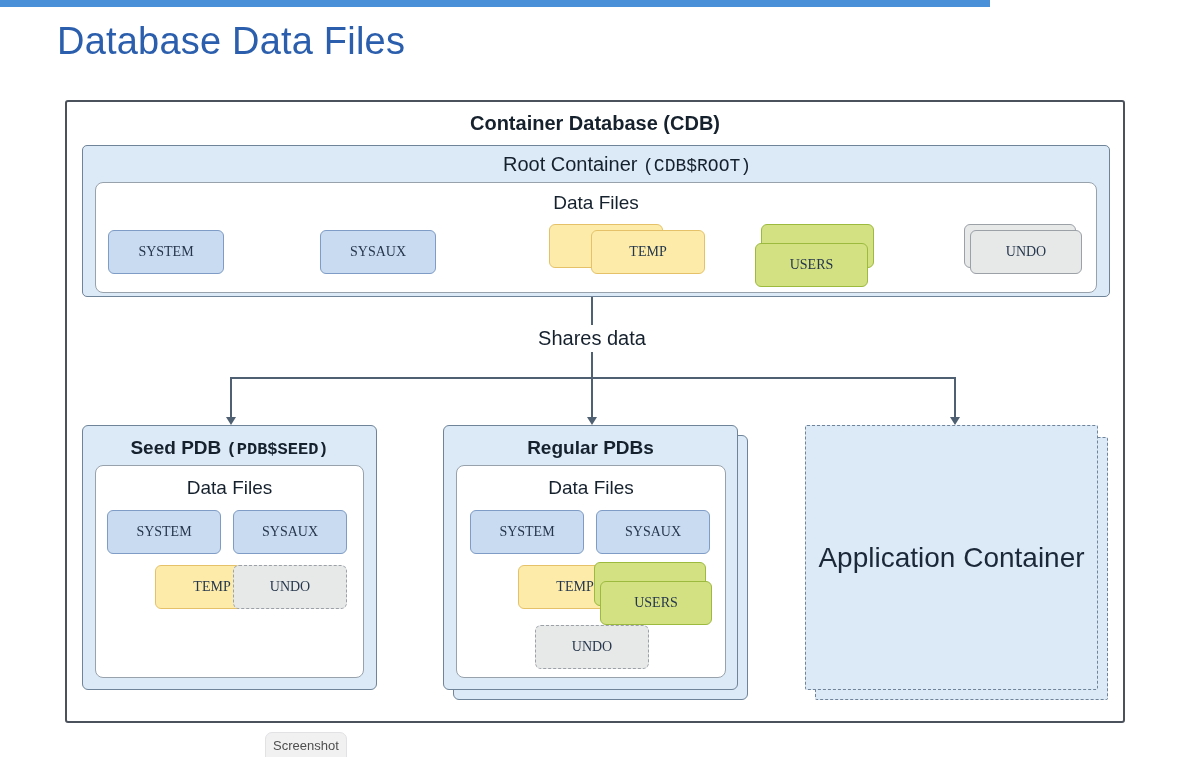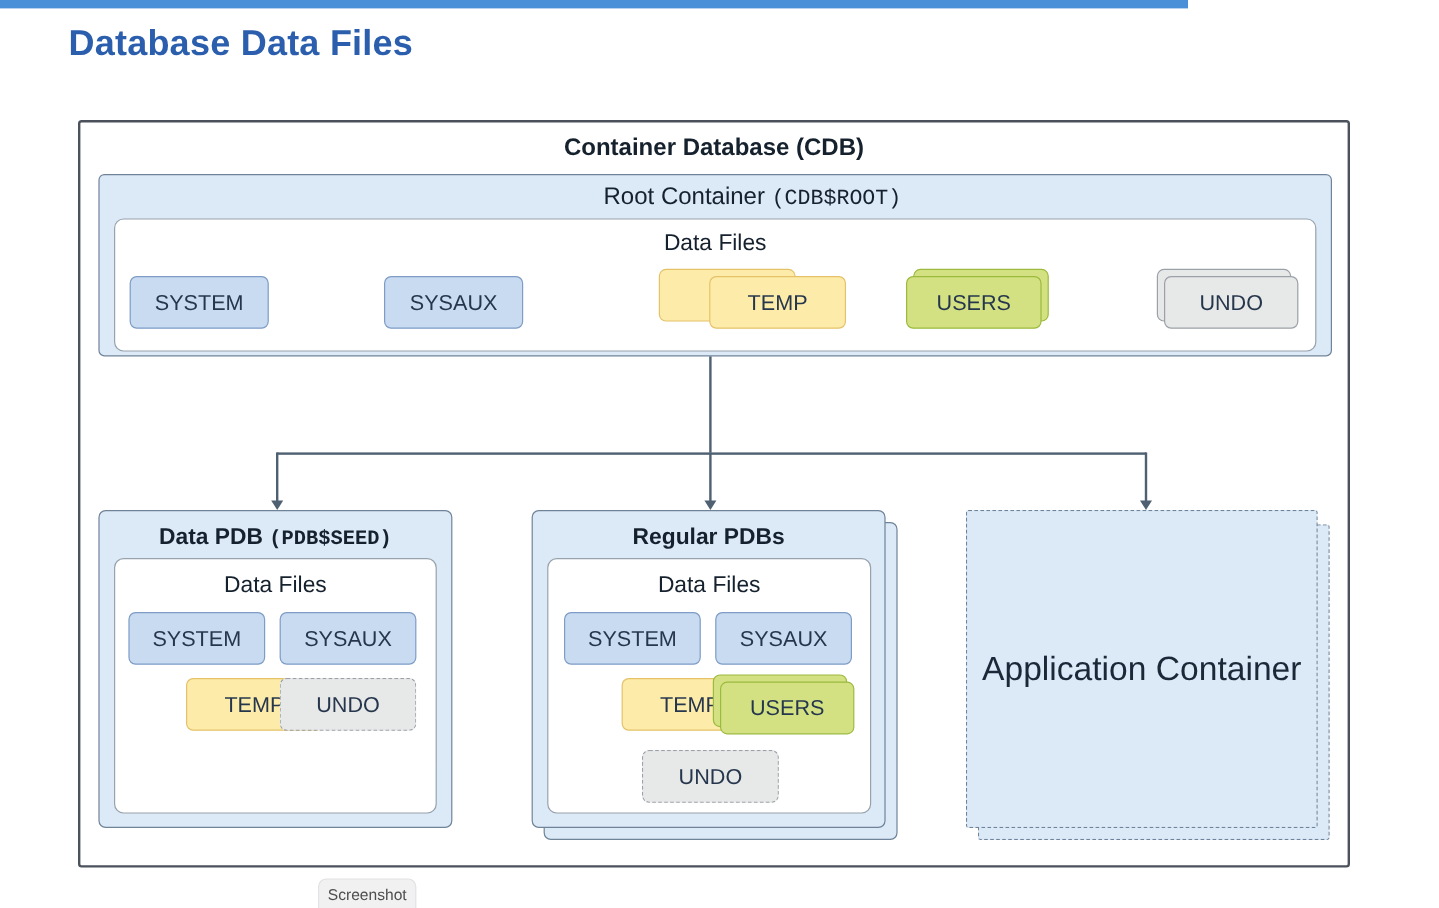--- a/index.html
+++ b/index.html
@@ -8,41 +8,41 @@
     --chip-text:#26374d; --chip-blue-fill:#c9dbf1; --chip-blue-border:#7e9cc5;
     --chip-yellow-fill:#fdeca9; --chip-yellow-border:#e5c26a; --chip-green-fill:#d3e183;
     --chip-green-border:#9cba3e; --chip-gray-fill:#e7e8e8; --chip-gray-border:#9ba1a7;
     --tooltip-bg:#f1f1f2; --tooltip-text:#4e4e4e;
   }
   *{margin:0;padding:0;box-sizing:border-box;}
   body{background:#fff;font-family:"Liberation Sans",sans-serif;}
   .screen{position:relative;width:1199px;height:757px;background:#fff;overflow:hidden;}
   .abs{position:absolute;}
   .top-bar{left:0;top:0;width:990px;height:7px;background:var(--top-bar);}
-  .page-title{left:57px;top:20px;font-size:30px;font-weight:700;color:var(--heading-blue);letter-spacing:.2px;}
+  .page-title{left:57px;top:20px;font-size:38px;font-weight:400;color:var(--heading-blue);letter-spacing:.2px;}
 
   .cdb-box{left:65px;top:100px;width:1060px;height:623px;background:#fff;border:2px solid var(--outer-border);border-radius:3px;}
   .cdb-title{left:65px;top:112px;width:1060px;text-align:center;font-size:20px;font-weight:700;color:var(--text-dark);}
 
   .panel{background:var(--panel-fill);border:1.5px solid var(--panel-border);border-radius:5px;}
   .ghost-panel{background:var(--panel-fill);border:1.5px solid var(--panel-border);border-radius:5px;}
   .white-box{background:#fff;border:1.5px solid var(--white-box-border);border-radius:8px;}
 
   .root-panel{left:82px;top:145px;width:1028px;height:152px;}
   .root-title{left:82px;top:153px;width:1090px;text-align:center;font-size:20px;color:var(--text-dark);}
   .root-white{left:95px;top:182px;width:1002px;height:111px;}
   .root-section{left:95px;top:192px;width:1002px;text-align:center;font-size:19px;color:var(--text-dark);}
 
   .mono{font-family:"Liberation Mono",monospace;font-size:18px;}
   .chip{display:flex;align-items:center;justify-content:center;border-radius:6px;
-        font-family:Liberation Sans, sans-serif;font-size:18px;color:var(--chip-text);
+        font-family:Liberation Serif, serif;font-size:14px;color:var(--chip-text);
         height:44px;border:1.5px solid;}
   .chip.blue{background:var(--chip-blue-fill);border-color:var(--chip-blue-border);}
   .chip.yellow{background:var(--chip-yellow-fill);border-color:var(--chip-yellow-border);margin-left:48px;}
-  .chip.green{background:var(--chip-green-fill);border-color:var(--chip-green-border);}
+  .chip.green{background:var(--chip-green-fill);border-color:var(--chip-green-border);margin-top:13px;}
   .chip.gray{background:var(--chip-gray-fill);border-color:var(--chip-gray-border);}
   .chip.dashed{border-style:dashed;}
   .ghost{border-radius:6px;height:44px;border:1.5px solid;}
   .ghost.yellow{background:var(--chip-yellow-fill);border-color:var(--chip-yellow-border);}
   .ghost.green{background:var(--chip-green-fill);border-color:var(--chip-green-border);}
   .ghost.gray{background:var(--chip-gray-fill);border-color:var(--chip-gray-border);}
 
   .line{background:var(--line);}
   .shares-label{left:512px;top:325px;width:160px;text-align:center;font-size:20px;color:var(--text-dark);background:#fff;padding:2px 0;}
   .arrow-down{width:0;height:0;border-left:5px solid transparent;border-right:5px solid transparent;border-top:8px solid var(--line);}
@@ -95,24 +95,25 @@
   <div class="abs chip gray" style="left:970px;top:230px;width:112px;">UNDO</div>
 
   <div class="abs line" style="left:591px;top:297px;width:1.5px;height:80px;"></div>
   <div class="abs line" style="left:231px;top:377px;width:724px;height:1.5px;"></div>
   <div class="abs line" style="left:230px;top:377px;width:1.5px;height:41px;"></div>
   <div class="abs line" style="left:591px;top:377px;width:1.5px;height:41px;"></div>
   <div class="abs line" style="left:954px;top:377px;width:1.5px;height:41px;"></div>
   <div class="abs arrow-down" style="left:226px;top:417px;"></div>
   <div class="abs arrow-down" style="left:587px;top:417px;"></div>
   <div class="abs arrow-down" style="left:950px;top:417px;"></div>
+  <div class="abs shares-label">Shares data</div>
 
   <div class="abs panel" style="left:82px;top:425px;width:295px;height:265px;border-radius:6px;"></div>
   <div class="abs pdb-title" style="left:82px;top:437px;width:295px;">
-    <span>Data PDB</span>
+    <span>Seed PDB</span>
     <span class="mono-sm">(PDB$SEED)</span>
   </div>
   <div class="abs white-box" style="left:95px;top:465px;width:269px;height:213px;"></div>
   <div class="abs pdb-section" style="left:95px;top:477px;width:269px;">Data Files</div>
   <div class="abs chip blue" style="left:107px;top:510px;width:114px;">SYSTEM</div>
   <div class="abs chip blue" style="left:233px;top:510px;width:114px;">SYSAUX</div>
   <div class="abs chip yellow" style="left:107px;top:565px;width:114px;">TEMP</div>
   <div class="abs chip gray dashed" style="left:233px;top:565px;width:114px;">UNDO</div>
 
   <div class="abs ghost-panel" style="left:453px;top:435px;width:295px;height:265px;border-radius:6px;"></div>

